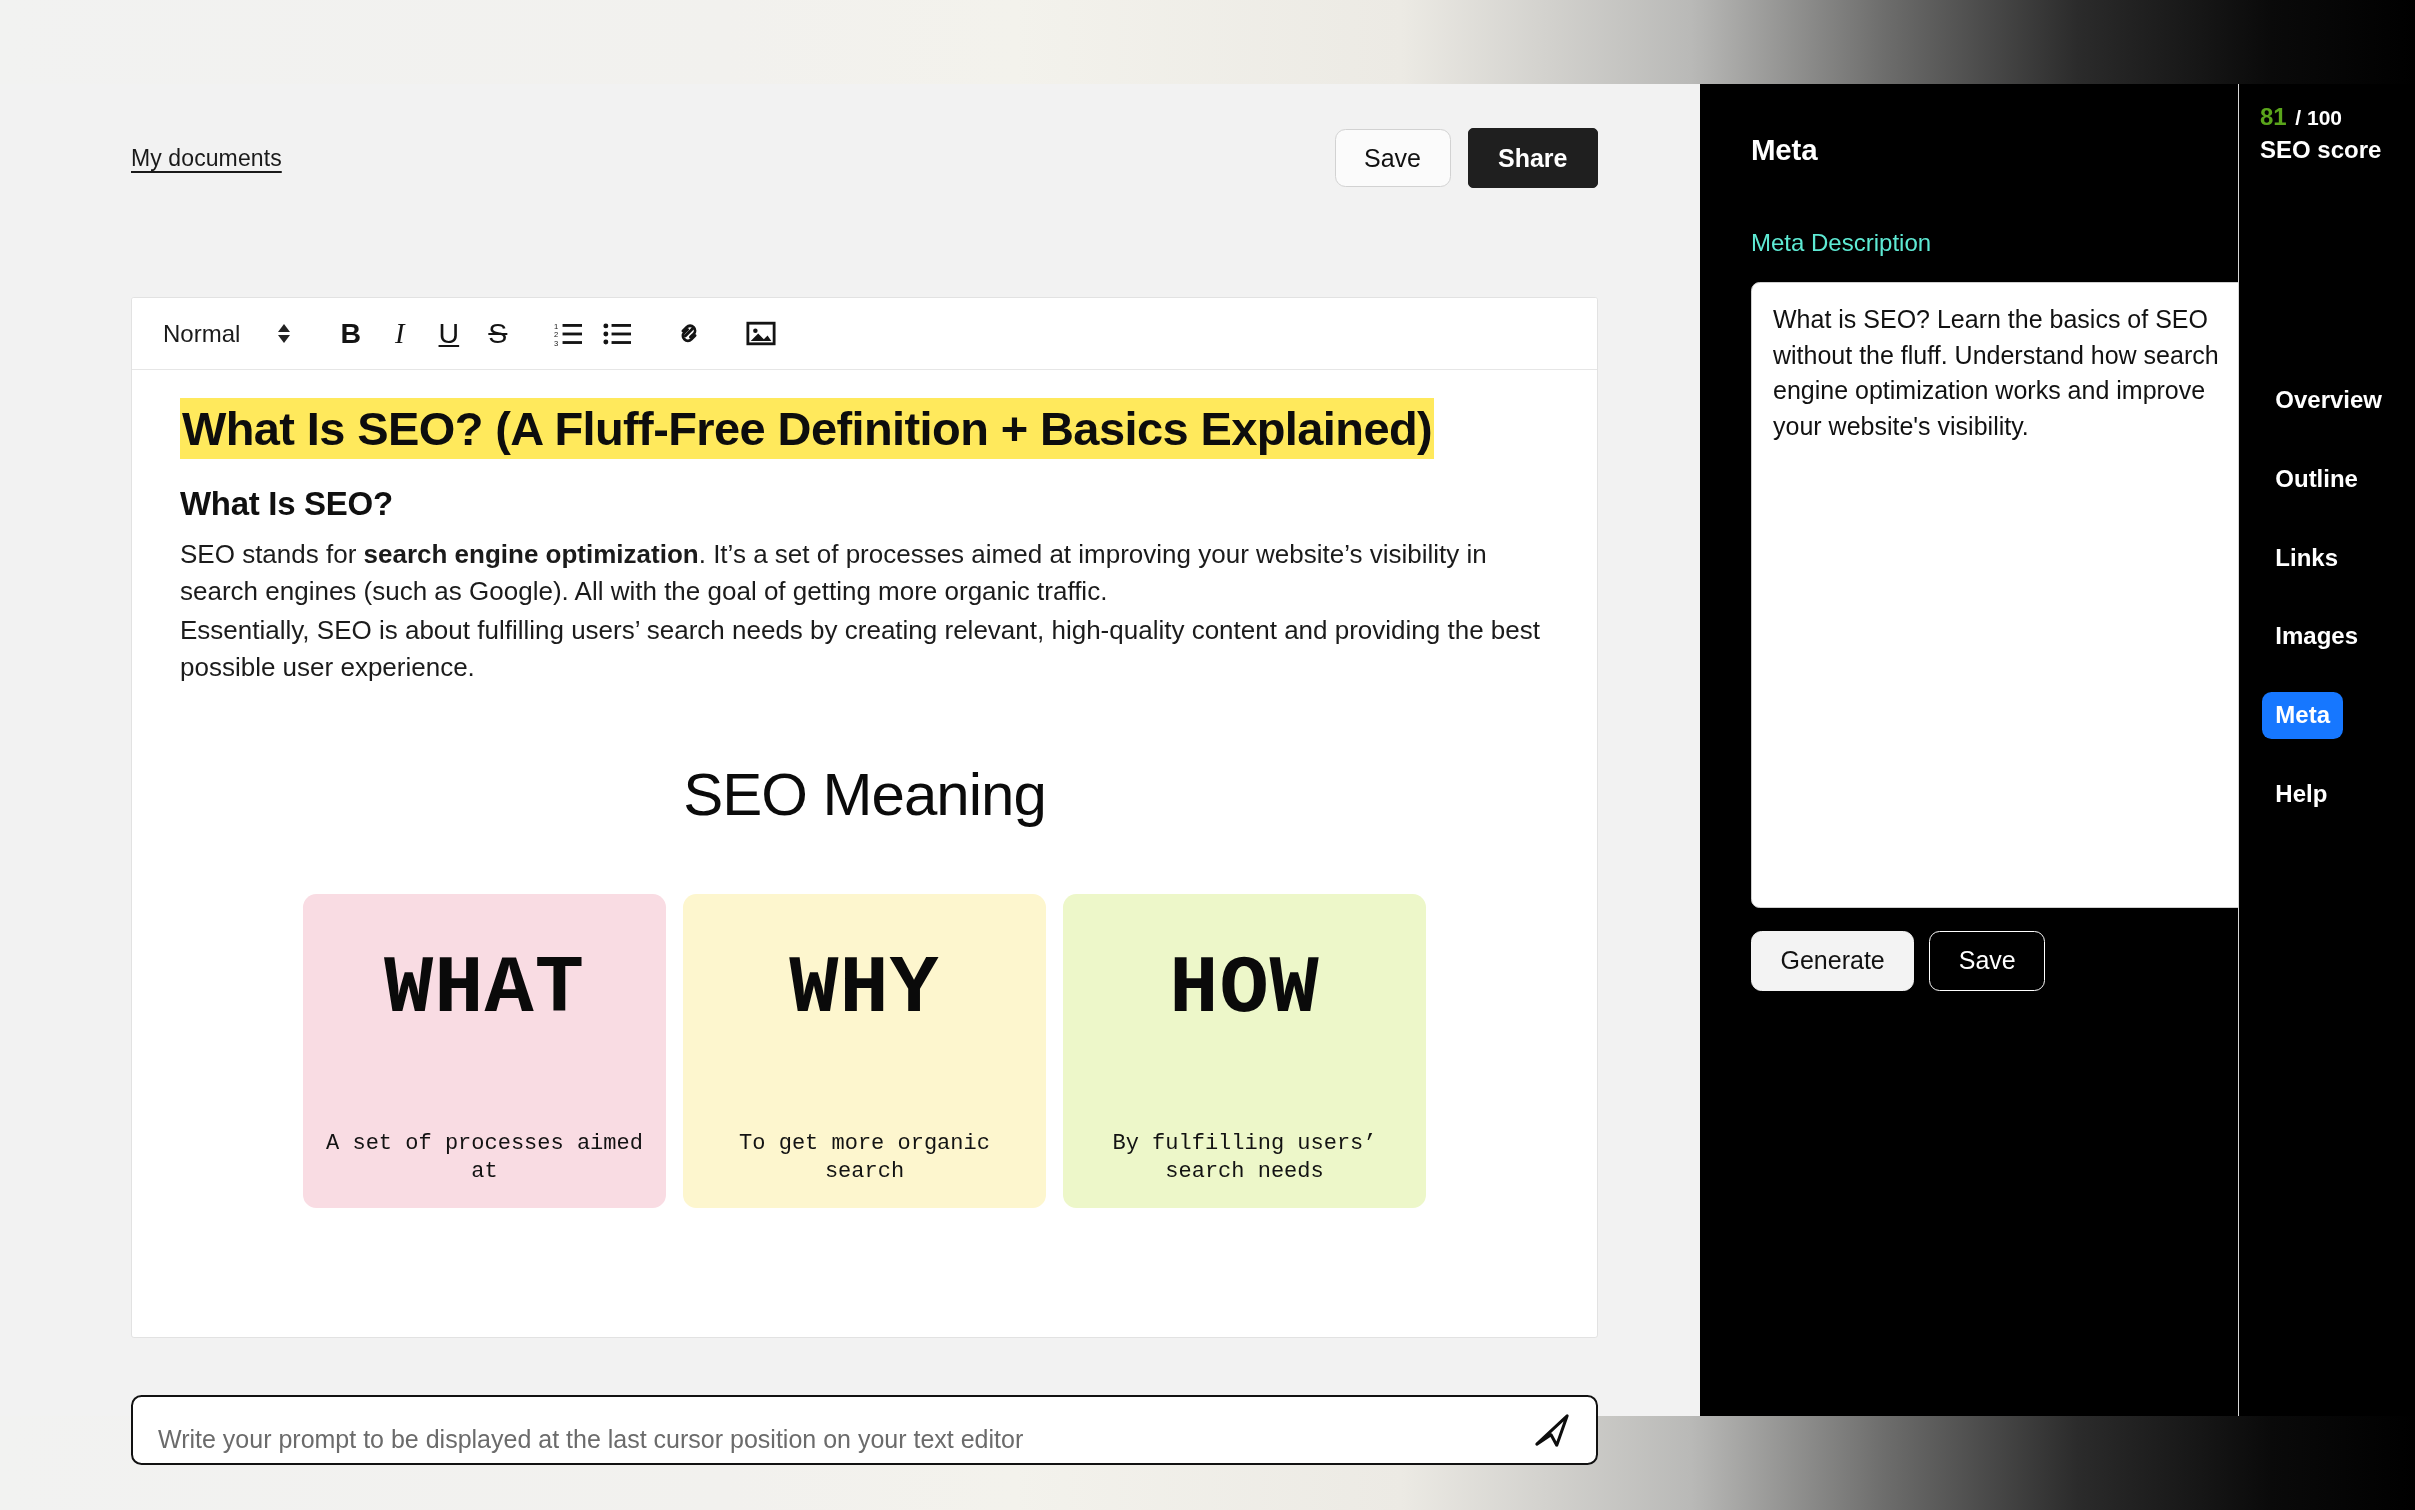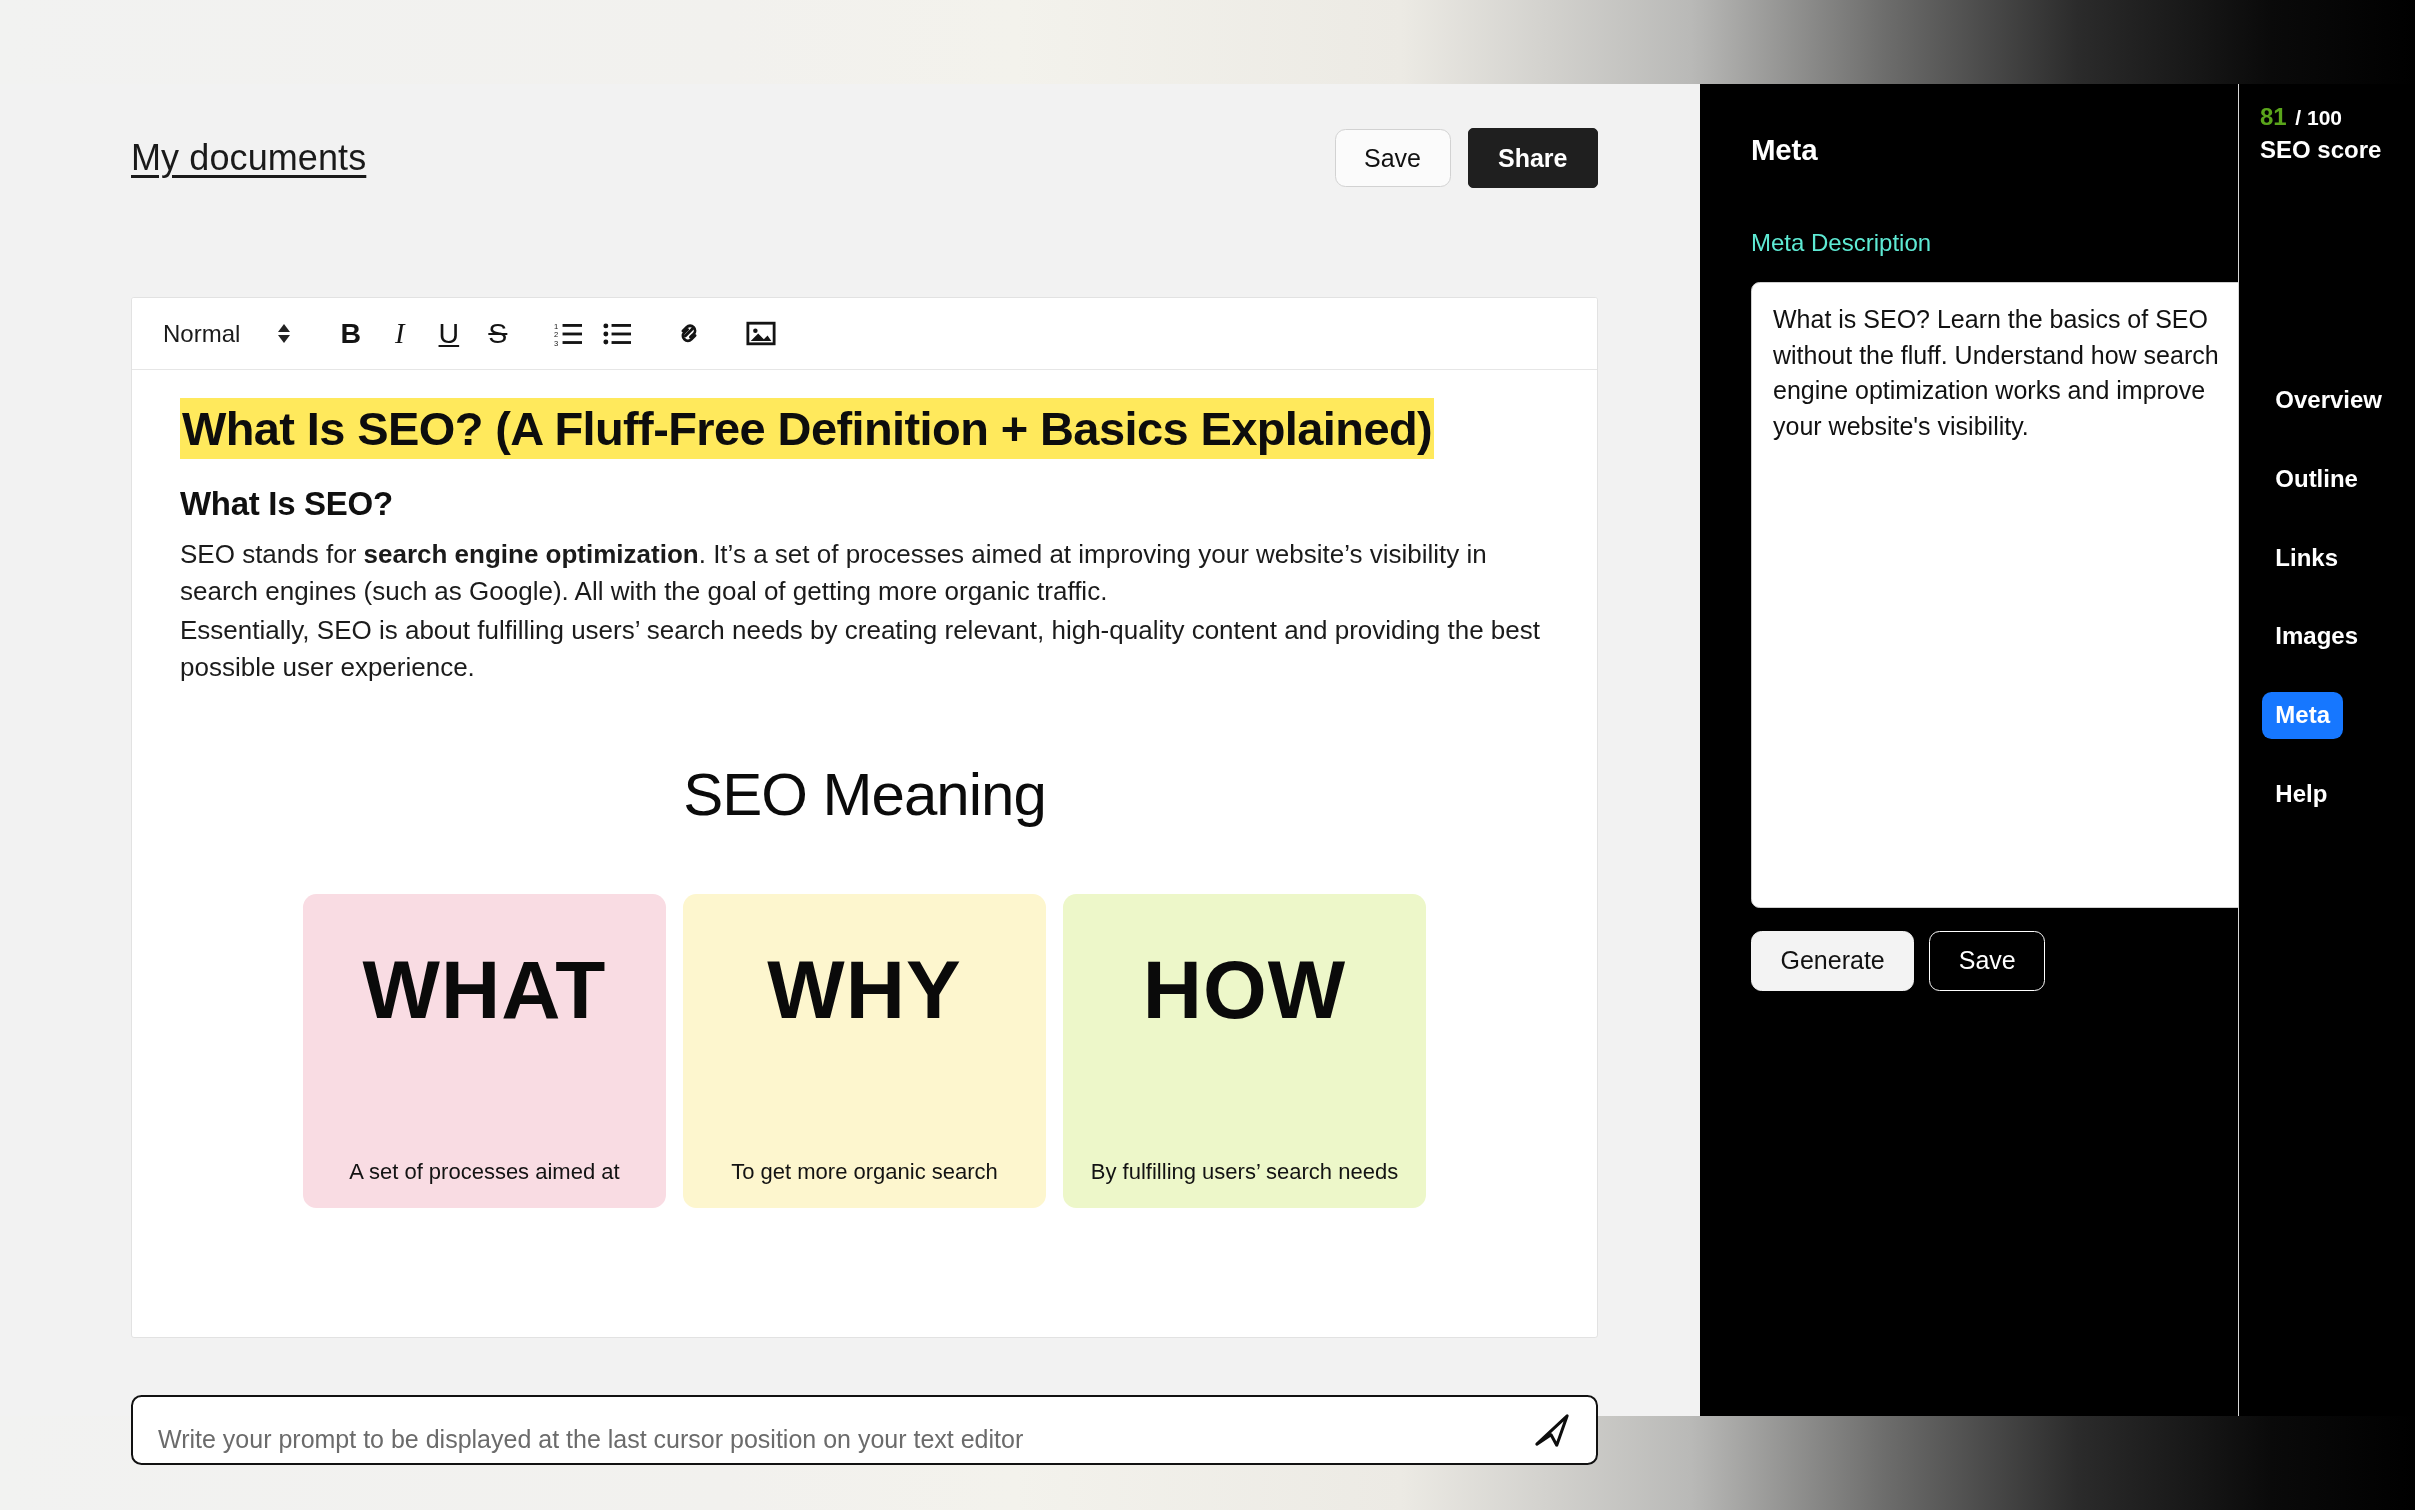--- a/index.html
+++ b/index.html
@@ -56,21 +56,21 @@
     left: 131px;
     top: 38px;
     width: 1467px;
     height: 72px;
     display: flex;
     align-items: center;
     justify-content: space-between;
   }
 
   .doc-breadcrumb {
-    font-size: 36px;
+    font-size: 23px;
     color: #1a1a1a;
     text-decoration: underline;
     text-underline-offset: 4.8px;
     cursor: pointer;
     letter-spacing: 0.1px;
   }
 
   .header-actions { display: flex; gap: 17px; align-items: center; }
 
   .btn-save-top {
@@ -195,20 +195,21 @@
     font-size: 60px;
     letter-spacing: -1px;
     color: #0b0b0b;
     font-family: "Liberation Sans", sans-serif;
   }
   .info-cards {
     margin-top: 65px;
     display: flex;
     justify-content: center;
     gap: 17px;
+    font-family: Liberation Mono, monospace;
   }
   .info-card {
     width: 363px;
     height: 314px;
     border-radius: 13.3px;
     position: relative;
     display: flex;
     flex-direction: column;
     align-items: center;
     padding-top: 55px;

